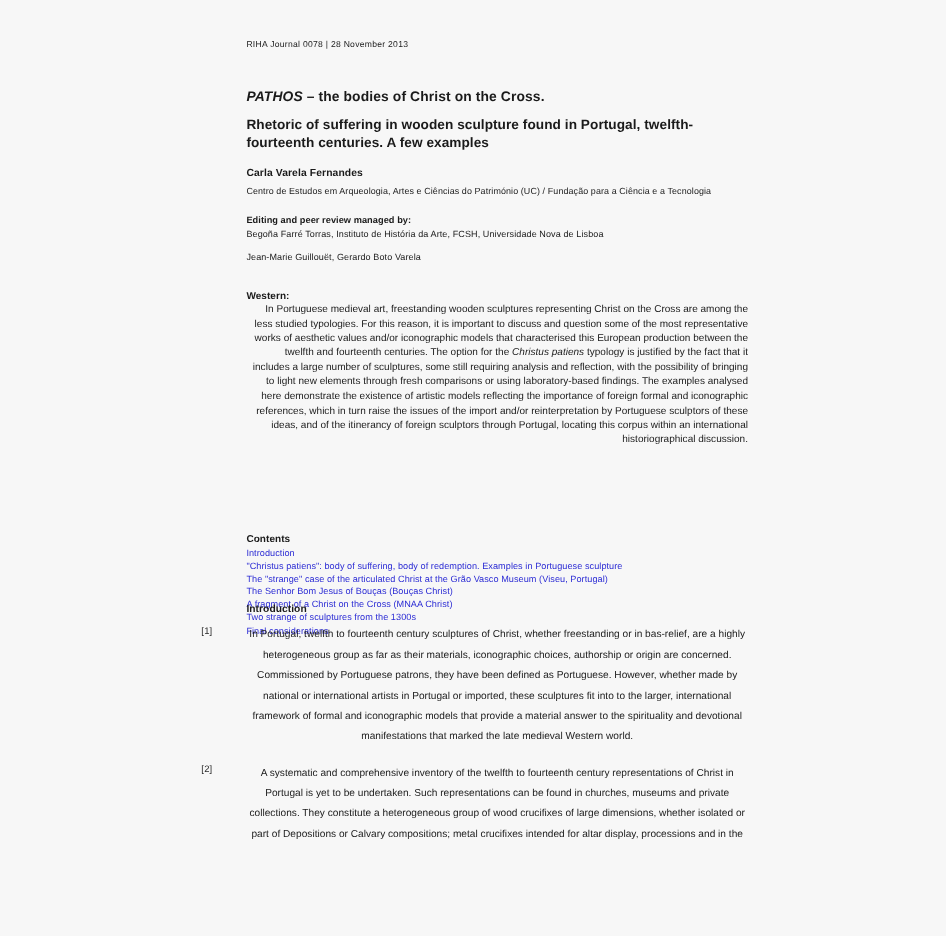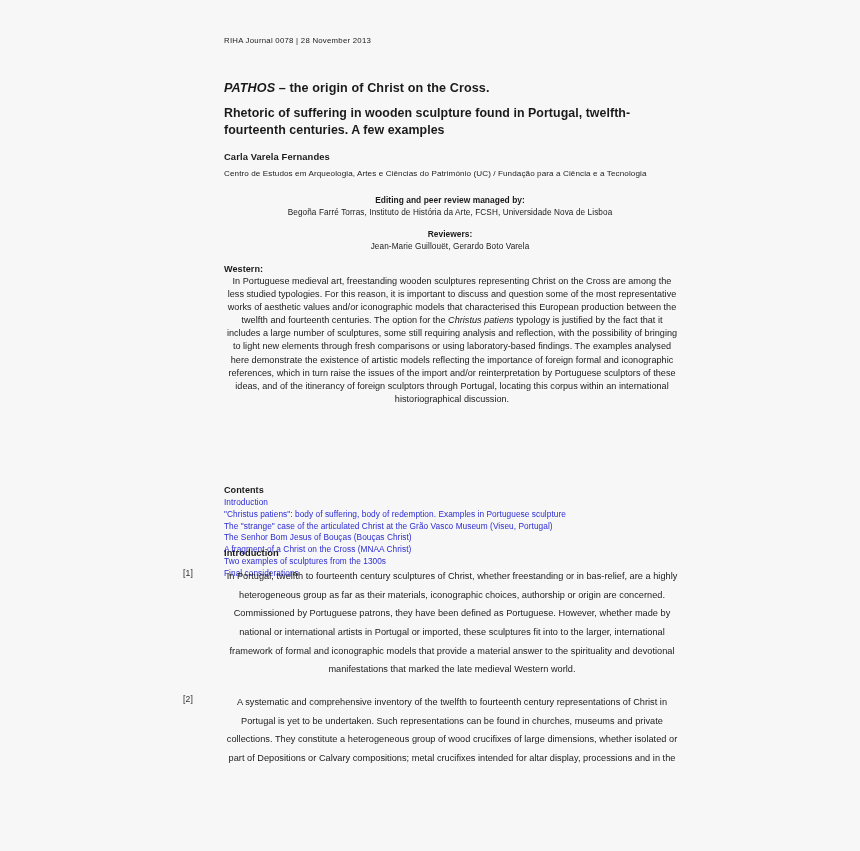--- a/index.html
+++ b/index.html
@@ -68,21 +68,20 @@
     margin: 0;
     letter-spacing: 0.1px;
   }
 
   
   .meta-block {
     position: absolute;
     left: 224px;
     top: 194px;
     width: 452px;
-    text-align: center;
   }
   .meta-group {
     margin-bottom: 9px;
   }
   .meta-group:last-child {
     margin-bottom: 0;
   }
   .meta-label {
     font-size: 8.4px;
     font-weight: bold;
@@ -104,21 +103,21 @@
   }
   .abstract-label {
     font-size: 9.1px;
     font-weight: bold;
     margin-bottom: 1px;
     letter-spacing: 0.05px;
   }
   .abstract-text {
     font-size: 9.1px;
     line-height: 1.44;
-    text-align: center;
+    text-align: right;
     letter-spacing: 0.02px;
   }
   .abstract-text i {
     font-style: italic;
   }
 
   
   .contents-block {
     position: absolute;
     left: 224px;
@@ -192,50 +191,49 @@
   }
 </style>
 </head>
 <body>
 
 <div class="page">
 
   <div class="running-head">RIHA Journal 0078 | 28 November 2013</div>
 
   <div class="title-block">
-    <h1 class="title-main"><span class="pathos">PATHOS</span><span> – the origin of Christ on the Cross.</span></h1>
+    <h1 class="title-main"><span class="pathos">PATHOS</span><span> – the bodies of Christ on the Cross.</span></h1>
     <h2 class="title-sub">Rhetoric of suffering in wooden sculpture found in Portugal, twelfth-fourteenth centuries. A few examples</h2>
     <div class="author">Carla Varela Fernandes</div>
     <div class="affiliation">Centro de Estudos em Arqueologia, Artes e Ciências do Património (UC) / Fundação para a Ciência e a Tecnologia</div>
   </div>
 
   <div class="meta-block">
     <div class="meta-group">
       <div class="meta-label">Editing and peer review managed by:</div>
       <div class="meta-value">Begoña Farré Torras, Instituto de História da Arte, FCSH, Universidade Nova de Lisboa</div>
     </div>
     <div class="meta-group">
-      <div class="meta-label">Reviewers:</div>
       <div class="meta-value">Jean-Marie Guillouët, Gerardo Boto Varela</div>
     </div>
   </div>
 
   <div class="abstract-block">
     <div class="abstract-label">Western:</div>
     <div class="abstract-text"><span>In Portuguese medieval art, freestanding wooden sculptures representing Christ on the Cross are among the less studied typologies. For this reason, it is important to discuss and question some of the most representative works of aesthetic values and/or iconographic models that characterised this European production between the twelfth and fourteenth centuries. The option for the </span><i>Christus patiens</i><span> typology is justified by the fact that it includes a large number of sculptures, some still requiring analysis and reflection, with the possibility of bringing to light new elements through fresh comparisons or using laboratory-based findings. The examples analysed here demonstrate the existence of artistic models reflecting the importance of foreign formal and iconographic references, which in turn raise the issues of the import and/or reinterpretation by Portuguese sculptors of these ideas, and of the itinerancy of foreign sculptors through Portugal, locating this corpus within an international historiographical discussion.</span></div>
   </div>
 
   <div class="contents-block">
     <div class="contents-label">Contents</div>
     <a class="contents-link" href="#">Introduction</a>
     <a class="contents-link" href="#">"Christus patiens": body of suffering, body of redemption. Examples in Portuguese sculpture</a>
     <a class="contents-link" href="#">The "strange" case of the articulated Christ at the Grão Vasco Museum (Viseu, Portugal)</a>
     <a class="contents-link" href="#">The Senhor Bom Jesus of Bouças (Bouças Christ)</a>
     <a class="contents-link" href="#">A fragment of a Christ on the Cross (MNAA Christ)</a>
-    <a class="contents-link" href="#">Two examples of sculptures from the 1300s</a>
+    <a class="contents-link" href="#">Two strange of sculptures from the 1300s</a>
     <a class="contents-link" href="#">Final considerations</a>
   </div>
 
   <div class="body-block">
     <div class="section-heading">Introduction</div>
 
     <div class="para">
       <span class="para-num">[1]</span>
       <div class="para-text">In Portugal, twelfth to fourteenth century sculptures of Christ, whether freestanding or in bas-relief, are a highly heterogeneous group as far as their materials, iconographic choices, authorship or origin are concerned. Commissioned by Portuguese patrons, they have been defined as Portuguese. However, whether made by national or international artists in Portugal or imported, these sculptures fit into to the larger, international framework of formal and iconographic models that provide a material answer to the spirituality and devotional manifestations that marked the late medieval Western world.</div>
     </div>

